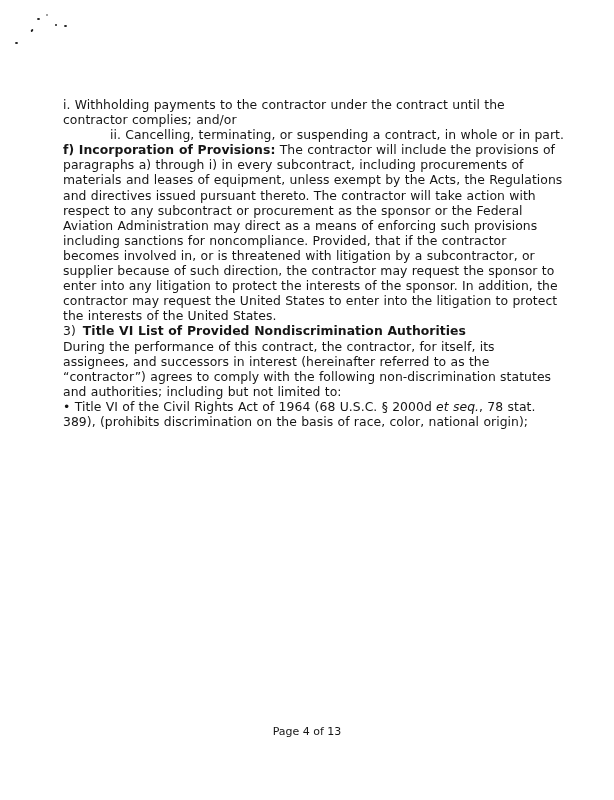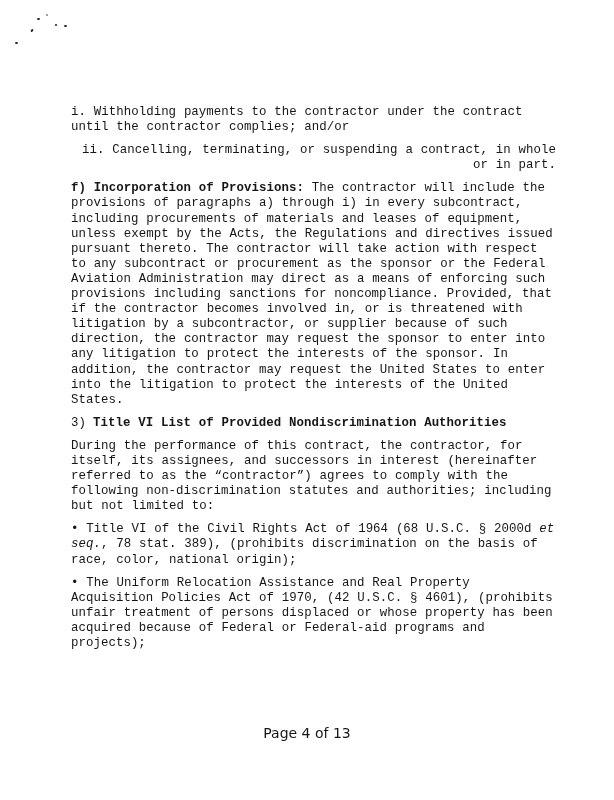--- a/index.html
+++ b/index.html
@@ -23,39 +23,39 @@
     position: absolute;
     left: 63px;
     top: 97px;
     width: 501px;
     font-size: 12.4px;
     line-height: 15.1px;
     color: #161616;
     letter-spacing: 0.05px;
     word-spacing: 0.3px;
   }
-  .text-col p { margin: 8px; font-family: Liberation Mono, monospace; }
+  .text-col p { margin: 0; }
   .p-cancelling    { margin-top: 22px; text-align: right; }
   .p-incorporation { margin-top: 18px; }
   .heading         { margin-top: 7px; }
   .p-reference     { margin-top: 13px; }
   .p-during        { margin-top: 18px; }
   .b1              { margin-top: 15px; }
   .b2              { margin-top: 24px; }
   .b3              { margin-top: 17px; }
   .bold   { font-weight: bold; }
   .italic { font-style: italic; }
   .heading-title { margin-left: 7px; }
   .footer {
     position: absolute;
     top: 725px;
     left: 0;
     width: 614px;
     text-align: center;
-    font-size: 14px;
+    font-size: 11px;
     color: #161616;
   }
   
   .speck {
     position: absolute;
     background: #1d1d1d;
     border-radius: 50%;
   }
   .s1 { left: 37px; top: 18px; width: 3px; height: 2px; }
   .s2 { left: 55px; top: 24px; width: 2px; height: 2px; }
@@ -85,19 +85,18 @@
     <p class="p-incorporation"><span class="bold">f) Incorporation of Provisions:</span><span> The contractor will include the provisions of paragraphs a) through i) in every subcontract, including procurements of materials and leases of equipment, unless exempt by the Acts, the Regulations and directives issued pursuant thereto. The contractor will take action with respect to any subcontract or procurement as the sponsor or the Federal Aviation Administration may direct as a means of enforcing such provisions including sanctions for noncompliance. Provided, that if the contractor becomes involved in, or is threatened with litigation by a subcontractor, or supplier because of such direction, the contractor may request the sponsor to enter into any litigation to protect the interests of the sponsor. In addition, the contractor may request the United States to enter into the litigation to protect the interests of the United States.</span></p>
 
     <p class="heading"><span>3)</span><span class="bold heading-title">Title VI List of Provided Nondiscrimination Authorities</span></p>
 
 
     <p class="p-during">During the performance of this contract, the contractor, for itself, its assignees, and successors in interest (hereinafter referred to as the “contractor”) agrees to comply with the following non-discrimination statutes and authorities; including but not limited to:</p>
 
     <p class="b1"><span>• Title VI of the Civil Rights Act of 1964 (68 U.S.C. § 2000d </span><span class="italic">et seq.</span><span>, 78 stat. 389), (prohibits discrimination on the basis of race, color, national origin);</span></p>
 
 
-    <p class="b3">• The Uniform Relocation Assistance and Real Property Acquisition Policies Act of 1970, (42 U.S.C. § 4601), (prohibits unfair treatment of persons displaced or whose property has been acquired because of Federal or Federal-aid programs and projects);</p>
 
   </main>
 
   <div class="footer">Page 4 of 13</div>
 
 </div>
 
 </body></html>

